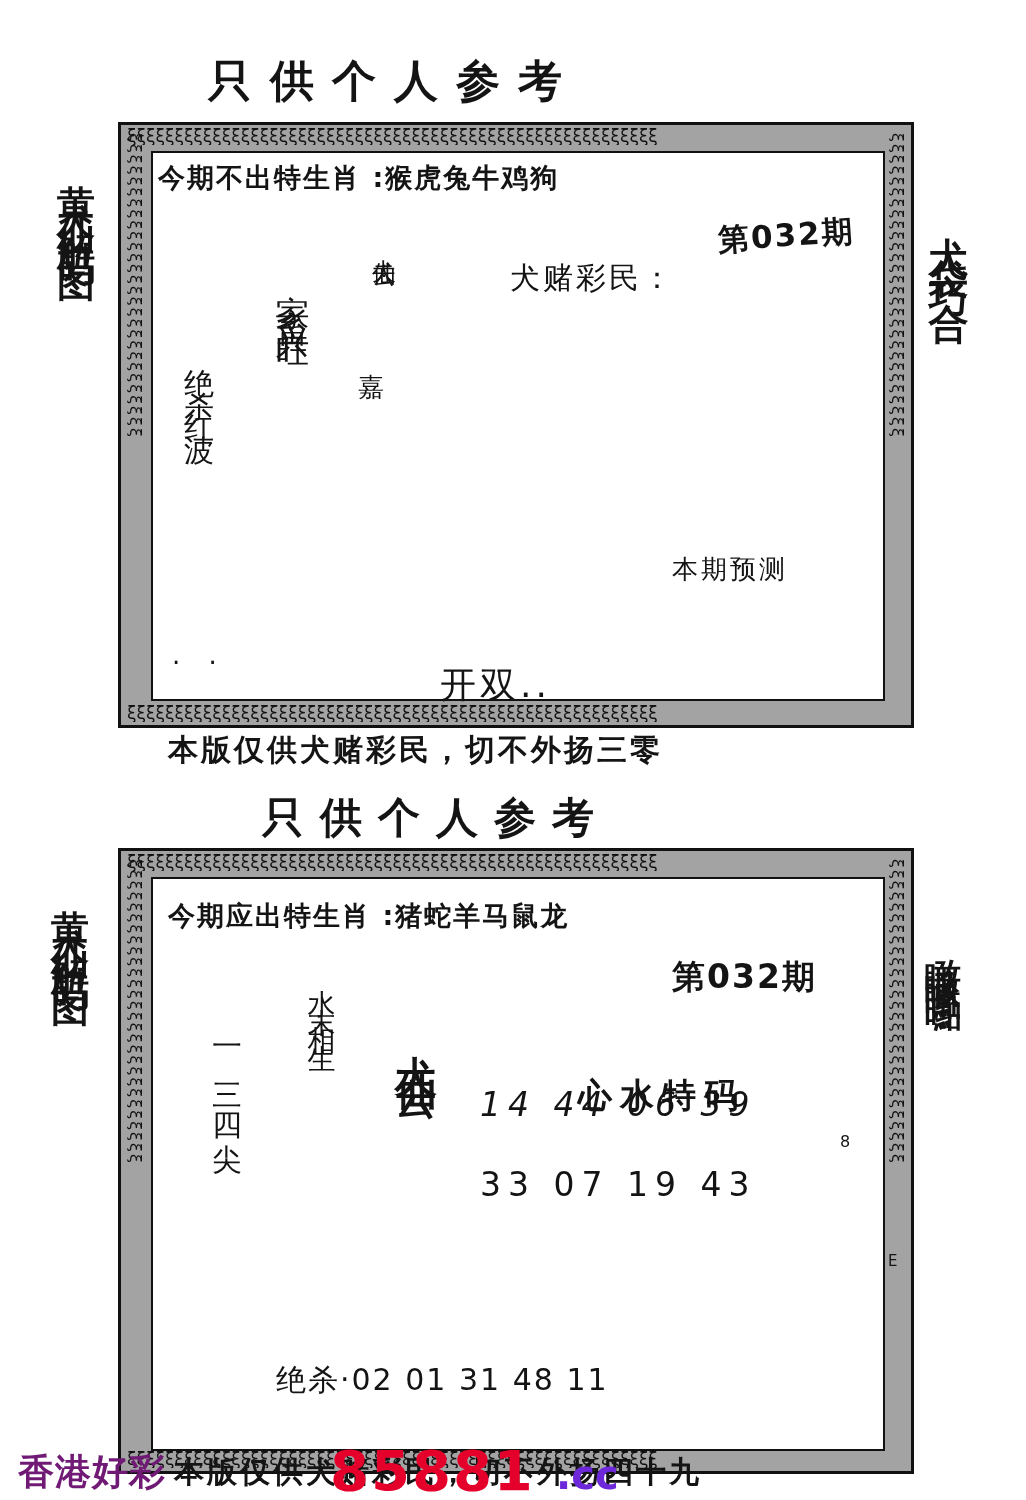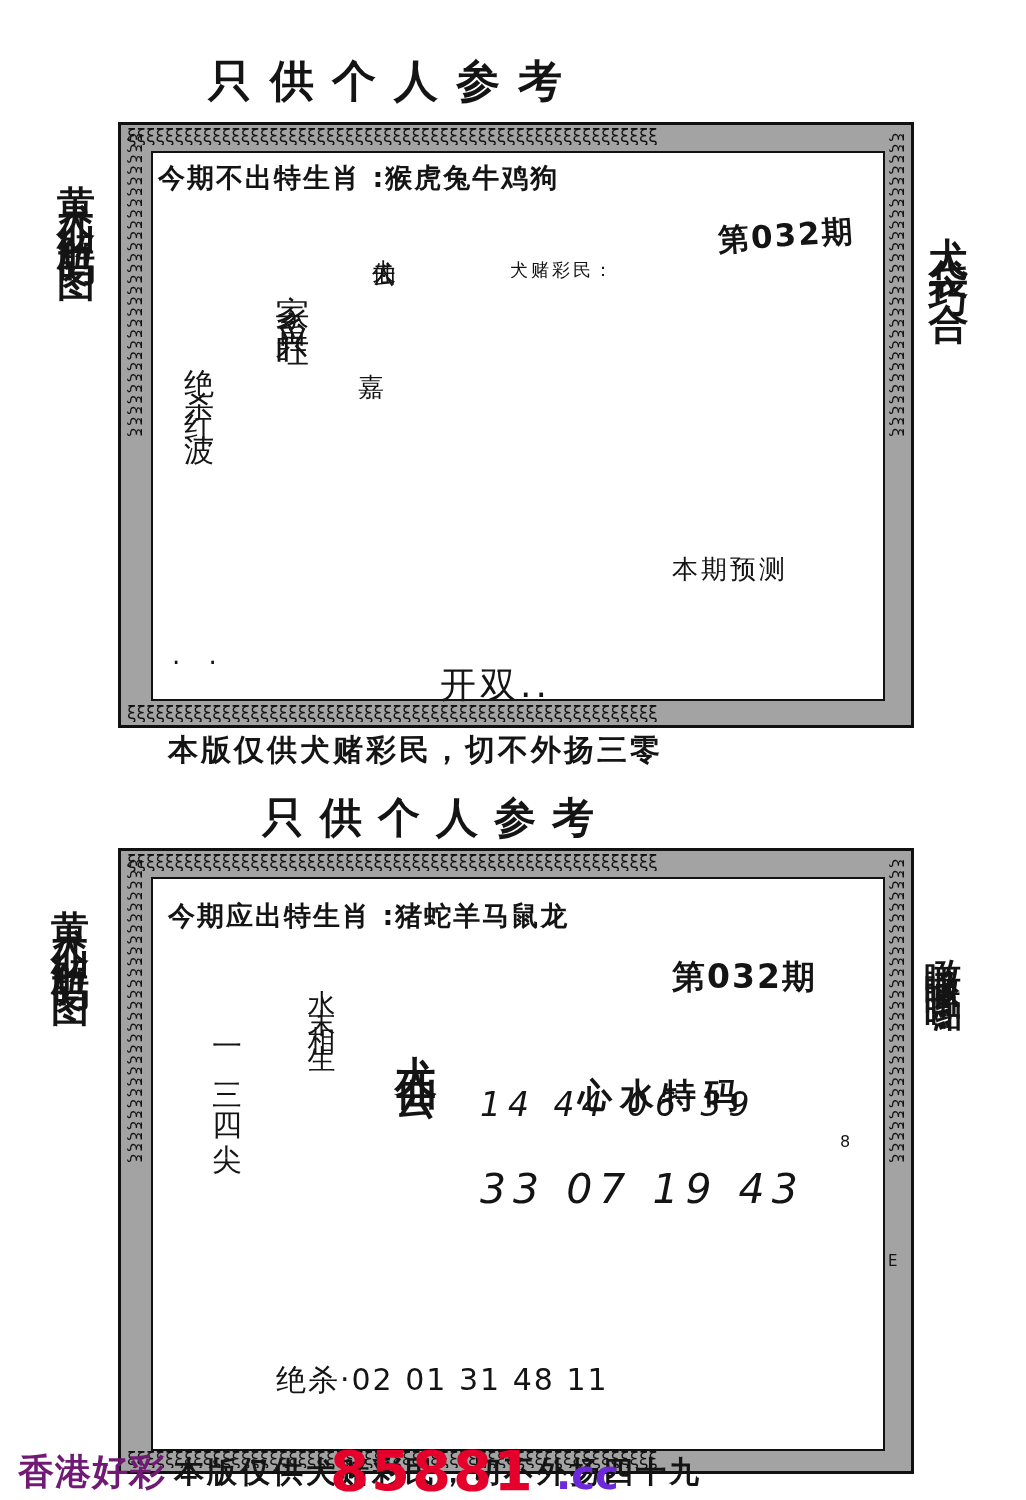--- a/index.html
+++ b/index.html
@@ -79,21 +79,21 @@
     position: absolute; left: 158px; top: 160px;
     font-size: 27px; font-weight: 700; letter-spacing: 2px;
   }
   #p1-issue {
     position: absolute; left: 718px; top: 215px;
     font-size: 31px; font-weight: 700; letter-spacing: 2px;
     transform: rotate(-4deg);
   }
   #p1-greet {
     position: absolute; left: 510px; top: 258px;
-    font-size: 18px; letter-spacing: 3px;
+    font-size: 30px; letter-spacing: 3px;
   }
   #p1-xianyun {
     position: absolute; left: 368px; top: 240px;
     font-size: 24px; letter-spacing: 4px;
   }
   #p1-jia {
     position: absolute; left: 358px; top: 370px;
     font-size: 26px;
   }
   #p1-phrase {
@@ -151,21 +151,21 @@
   #p2-heading {
     position: absolute; left: 578px; top: 1073px;
     font-size: 34px; font-weight: 700; letter-spacing: 8px;
   }
   #p2-nums-1 {
     position: absolute; left: 480px; top: 1085px;
     font-size: 33px; letter-spacing: 7px; font-style: italic;
   }
   #p2-nums-2 {
     position: absolute; left: 480px; top: 1165px;
-    font-size: 41px; letter-spacing: 7px; font-style: italic;
+    font-size: 33px; letter-spacing: 7px; 
   }
   #p2-col-water {
     position: absolute; left: 302px; top: 968px;
     font-size: 28px; letter-spacing: 18px;
   }
   #p2-col-quan {
     position: absolute; left: 206px; top: 1030px;
     font-size: 30px; letter-spacing: 30px;
   }
   #p2-col-xian {

